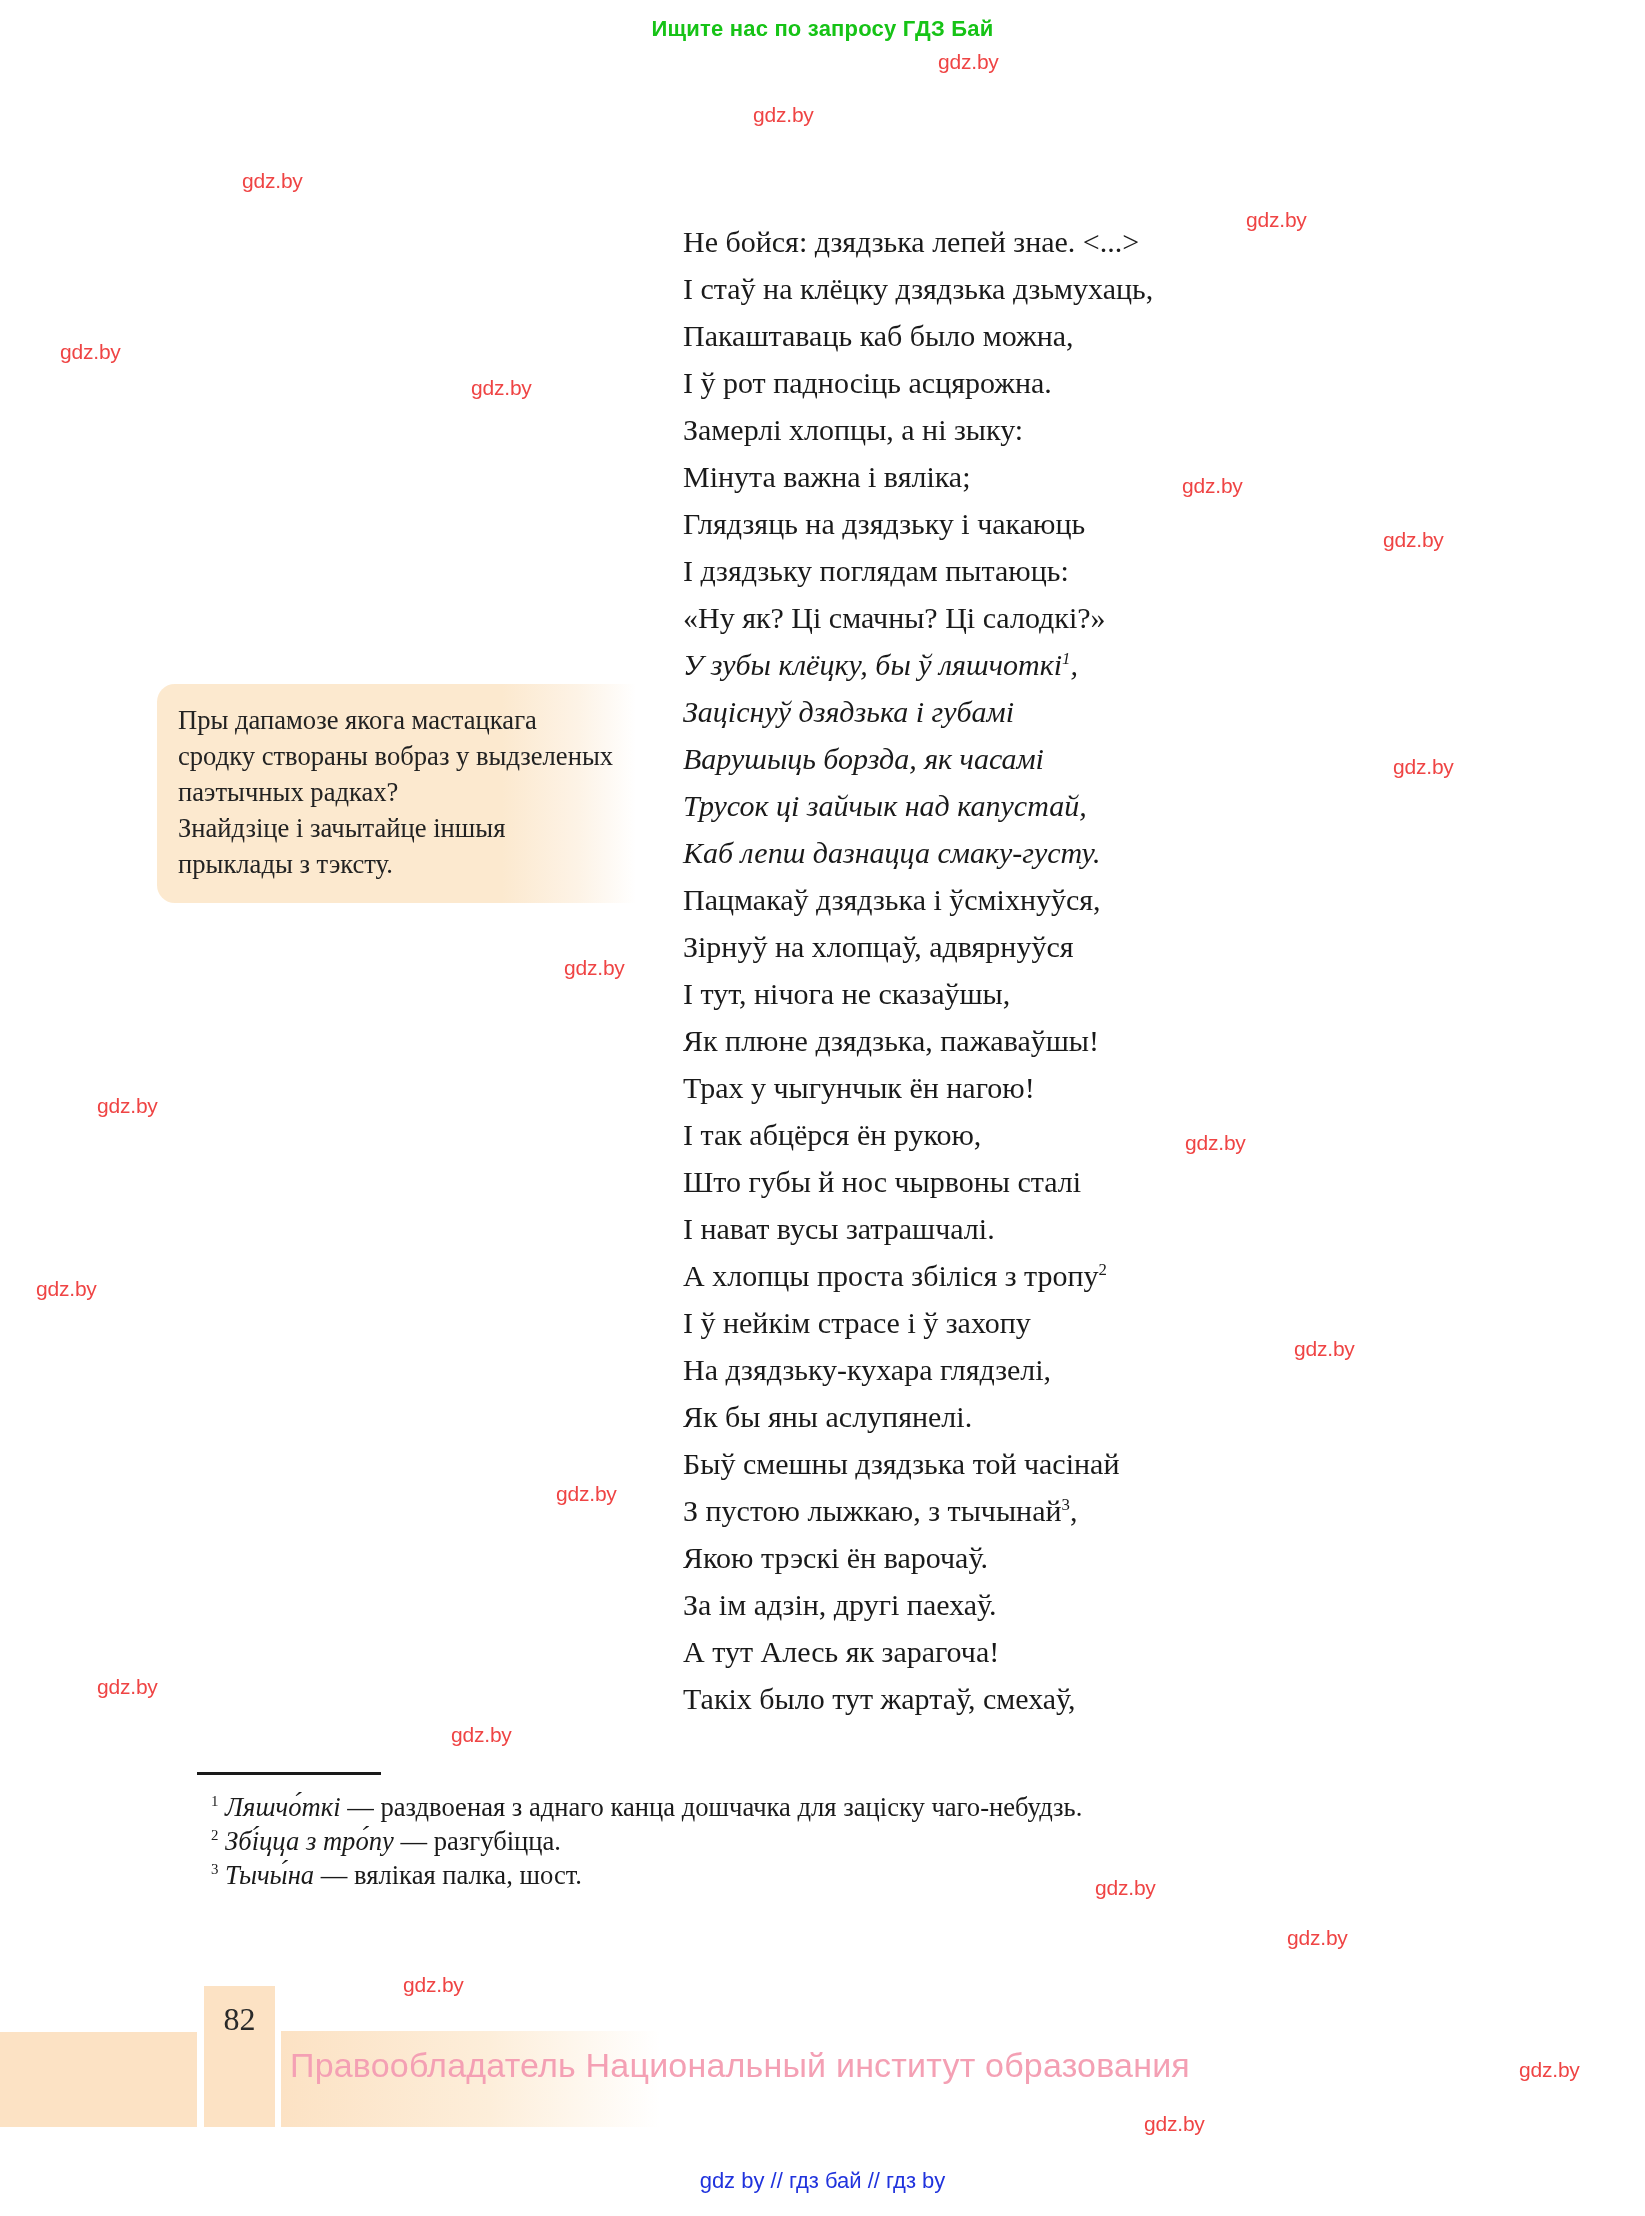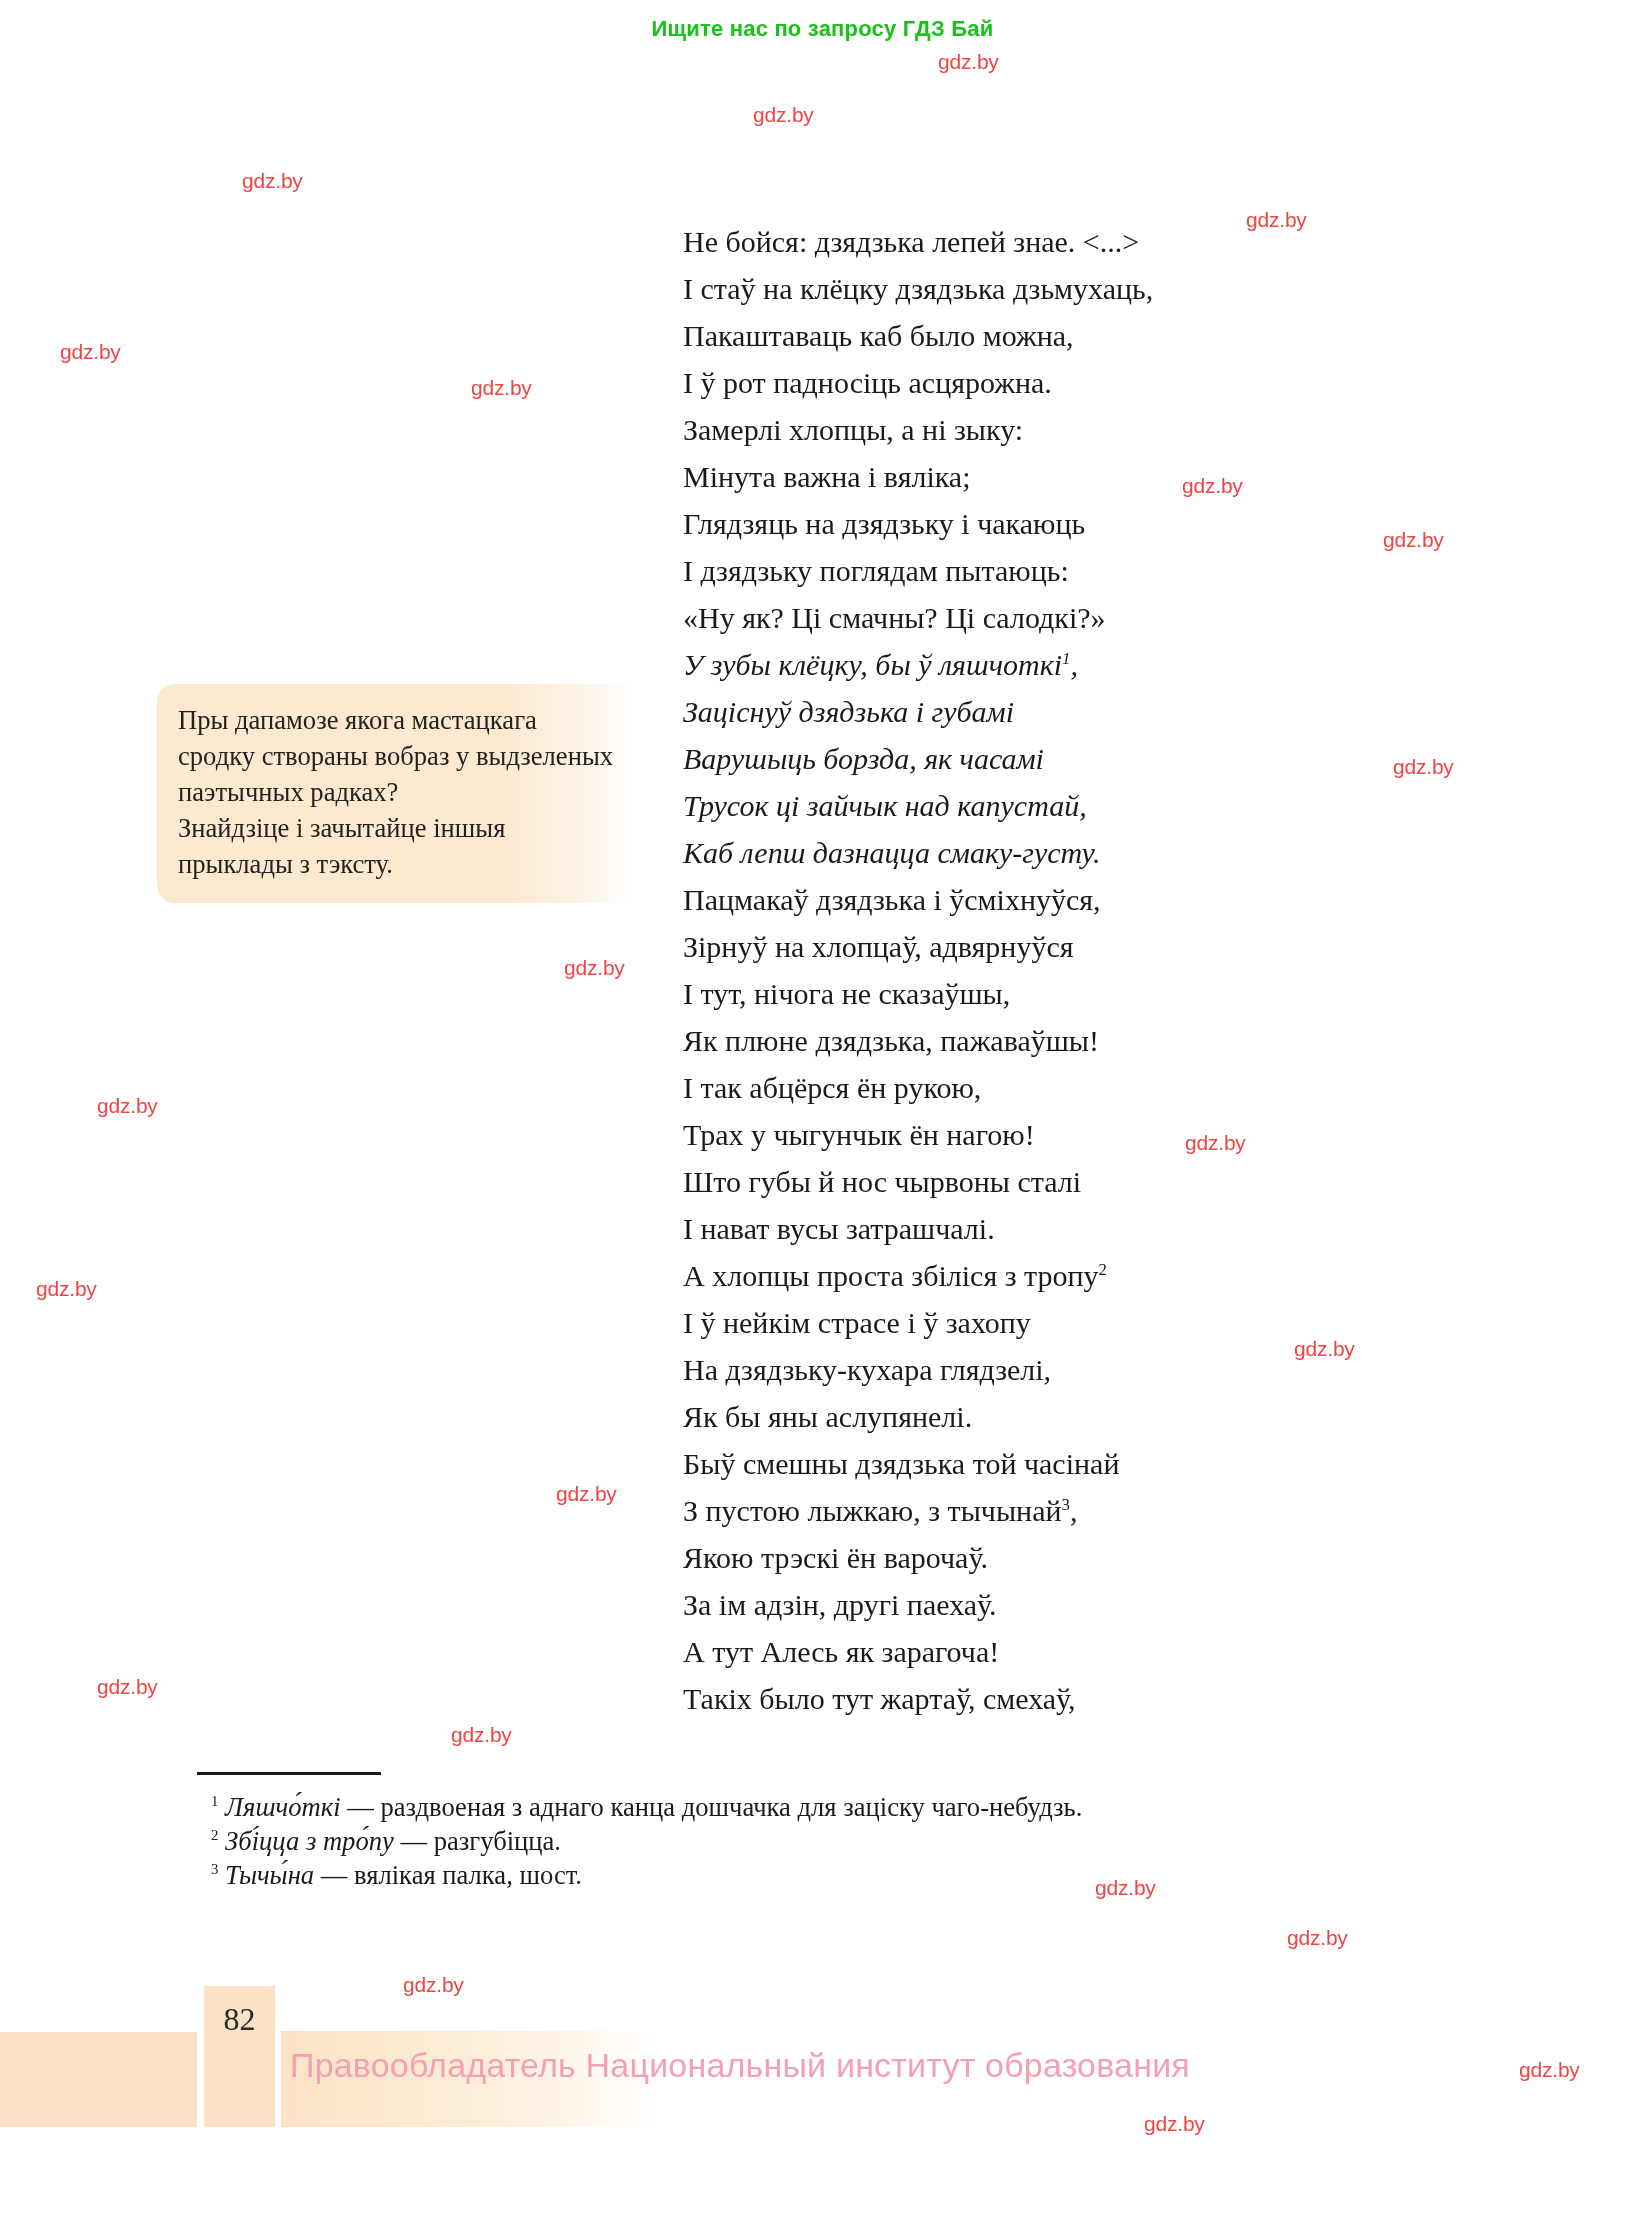--- a/index.html
+++ b/index.html
@@ -225,22 +225,22 @@
       <div class="line">«Ну як? Ці смачны? Ці салодкі?»</div>
       <div class="line it">У зубы клёцку, бы ў ляшчоткі<sup>1</sup>,</div>
       <div class="line it">Заціснуў дзядзька і губамі</div>
       <div class="line it">Варушыць борзда, як часамі</div>
       <div class="line it">Трусок ці зайчык над капустай,</div>
       <div class="line it">Каб лепш дазнацца смаку-густу.</div>
       <div class="line">Пацмакаў дзядзька і ўсміхнуўся,</div>
       <div class="line">Зірнуў на хлопцаў, адвярнуўся</div>
       <div class="line">І тут, нічога не сказаўшы,</div>
       <div class="line">Як плюне дзядзька, пажаваўшы!</div>
+      <div class="line">Трах у чыгунчык ён нагою!</div>
       <div class="line">І так абцёрся ён рукою,</div>
-      <div class="line">Трах у чыгунчык ён нагою!</div>
       <div class="line">Што губы й нос чырвоны сталі</div>
       <div class="line">І нават вусы затрашчалі.</div>
       <div class="line">А хлопцы проста збіліся з тропу<sup>2</sup></div>
       <div class="line">І ў нейкім страсе і ў захопу</div>
       <div class="line">На дзядзьку-кухара глядзелі,</div>
       <div class="line">Як бы яны аслупянелі.</div>
       <div class="line">Быў смешны дзядзька той часінай</div>
       <div class="line">З пустою лыжкаю, з тычынай<sup>3</sup>,</div>
       <div class="line">Якою трэскі ён варочаў.</div>
       <div class="line">За ім адзін, другі паехаў.</div>
@@ -256,15 +256,16 @@
       <p class="fn"><sup>3</sup> <span class="term">Тычы́на</span><span> — вялікая палка, шост.</span></p>
     </div>
 
   <div class="band" id="band-left"></div>
   <div class="band" id="band-page"></div>
   <div class="band" id="band-right"></div>
   <div id="page-number">82</div>
 
   <div id="publisher-watermark">Правообладатель Национальный институт образования</div>
 
+  <div id="bottom-links">gdz by  //  гдз бай  //  гдз by</div>
 
 </div>
 
 
 </body></html>

